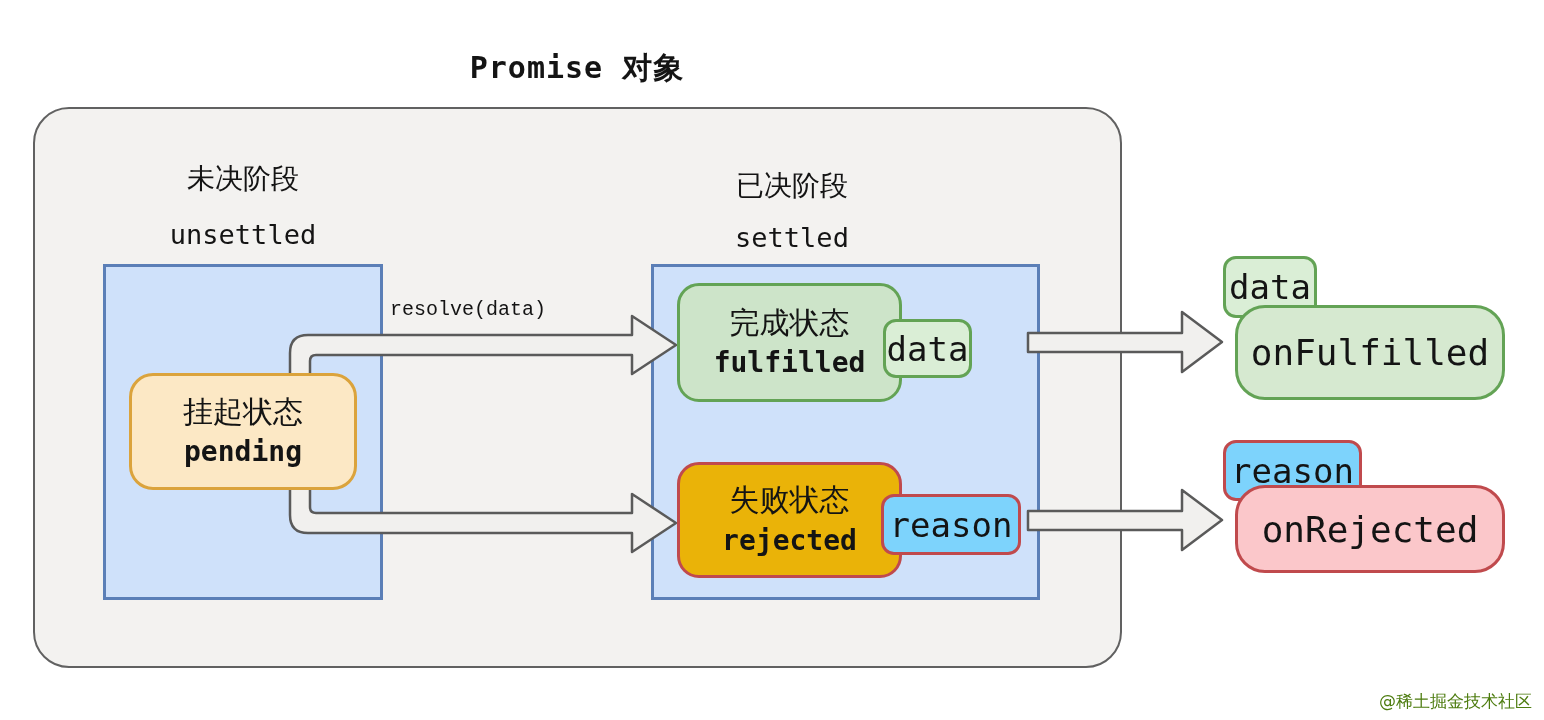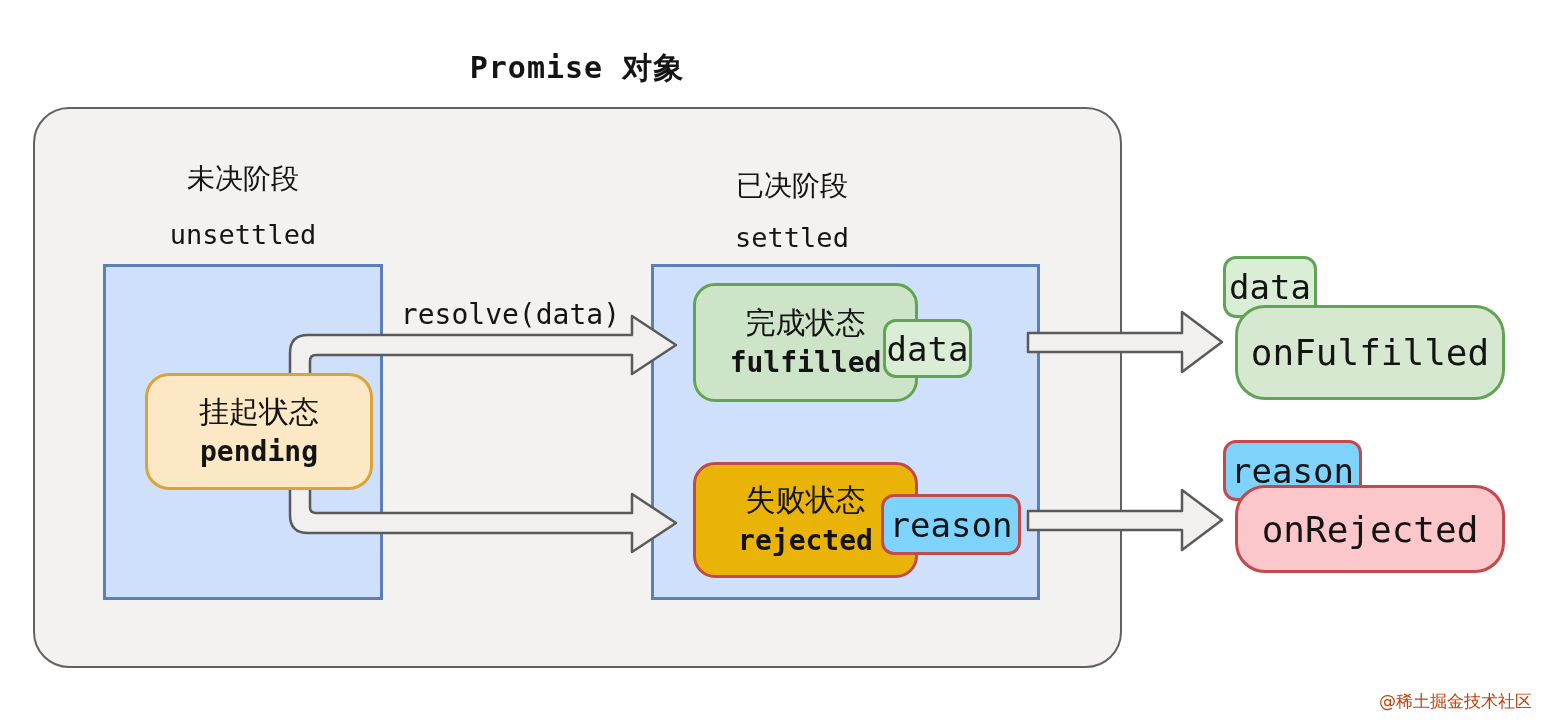--- a/index.html
+++ b/index.html
@@ -29,28 +29,28 @@
   .ph-un-zh{left:103px;top:160px;width:280px;font-size:28px;}
   .ph-un-en{left:103px;top:211px;width:280px;font-size:27px;}
   .ph-se-zh{left:600px;top:167px;width:384px;font-size:28px;}
   .ph-se-en{left:600px;top:214px;width:384px;font-size:27px;}
 
   
   svg.arrows{left:0;top:0;width:1544px;height:720px;z-index:4;pointer-events:none;}
   svg.arrows path{stroke:#5a5a5a;stroke-width:2.5;stroke-linejoin:round;}
 
   
-  .arrow-label{z-index:5;text-align:right;font-size:28px;}
+  .arrow-label{z-index:5;text-align:left;font-size:20px;font-family:Liberation Mono, monospace;}
   .lbl-resolve{left:390px;top:290px;width:230px;}
   .lbl-reject{left:388px;top:472px;width:230px;}
 
   
   .statebox{
     box-sizing:border-box;display:flex;flex-direction:column;align-items:center;justify-content:center;
-    gap:7px;text-align:center;line-height:1.15;margin-left:16px;
+    gap:7px;text-align:center;line-height:1.15;
   }
   .zh-line{font-size:30px;}
   .en-line{font-size:28px;font-family:"DejaVu Sans Mono","Liberation Mono",monospace;font-weight:bold;}
 
   .pending{
     left:129px;top:373px;width:228px;height:117px;border-radius:24px;
     background:#fce8c5;border:3px solid #dba33c;z-index:6;
   }
   .fulfilled{
     left:677px;top:283px;width:225px;height:119px;border-radius:22px;
@@ -74,21 +74,21 @@
   .tag-reason-right{left:1223px;top:432px;width:139px;height:61px;z-index:4;}
 
   
   .callback{
     box-sizing:border-box;display:flex;align-items:center;justify-content:center;
     font-size:36px;border-radius:30px;z-index:5;
   }
   .cb-fulfilled{left:1235px;top:297px;width:270px;height:95px;background:#d6e9d0;border:3px solid #63a355;}
   .cb-rejected{left:1235px;top:477px;width:270px;height:88px;background:#fbc7ca;border:3px solid #c04a4d;}
 
-  .watermark{right:12px;top:690px;font-size:17px;color:#c2410c;z-index:8;margin-left:26px;}
+  .watermark{right:12px;top:690px;font-size:17px;color:#4d7c0f;z-index:8;margin-left:26px;}
 </style>
 </head>
 <body>
 
 <div id="stage">
 
   <div class="abs title mono">Promise 对象</div>
 
   <div class="abs container"></div>
 

